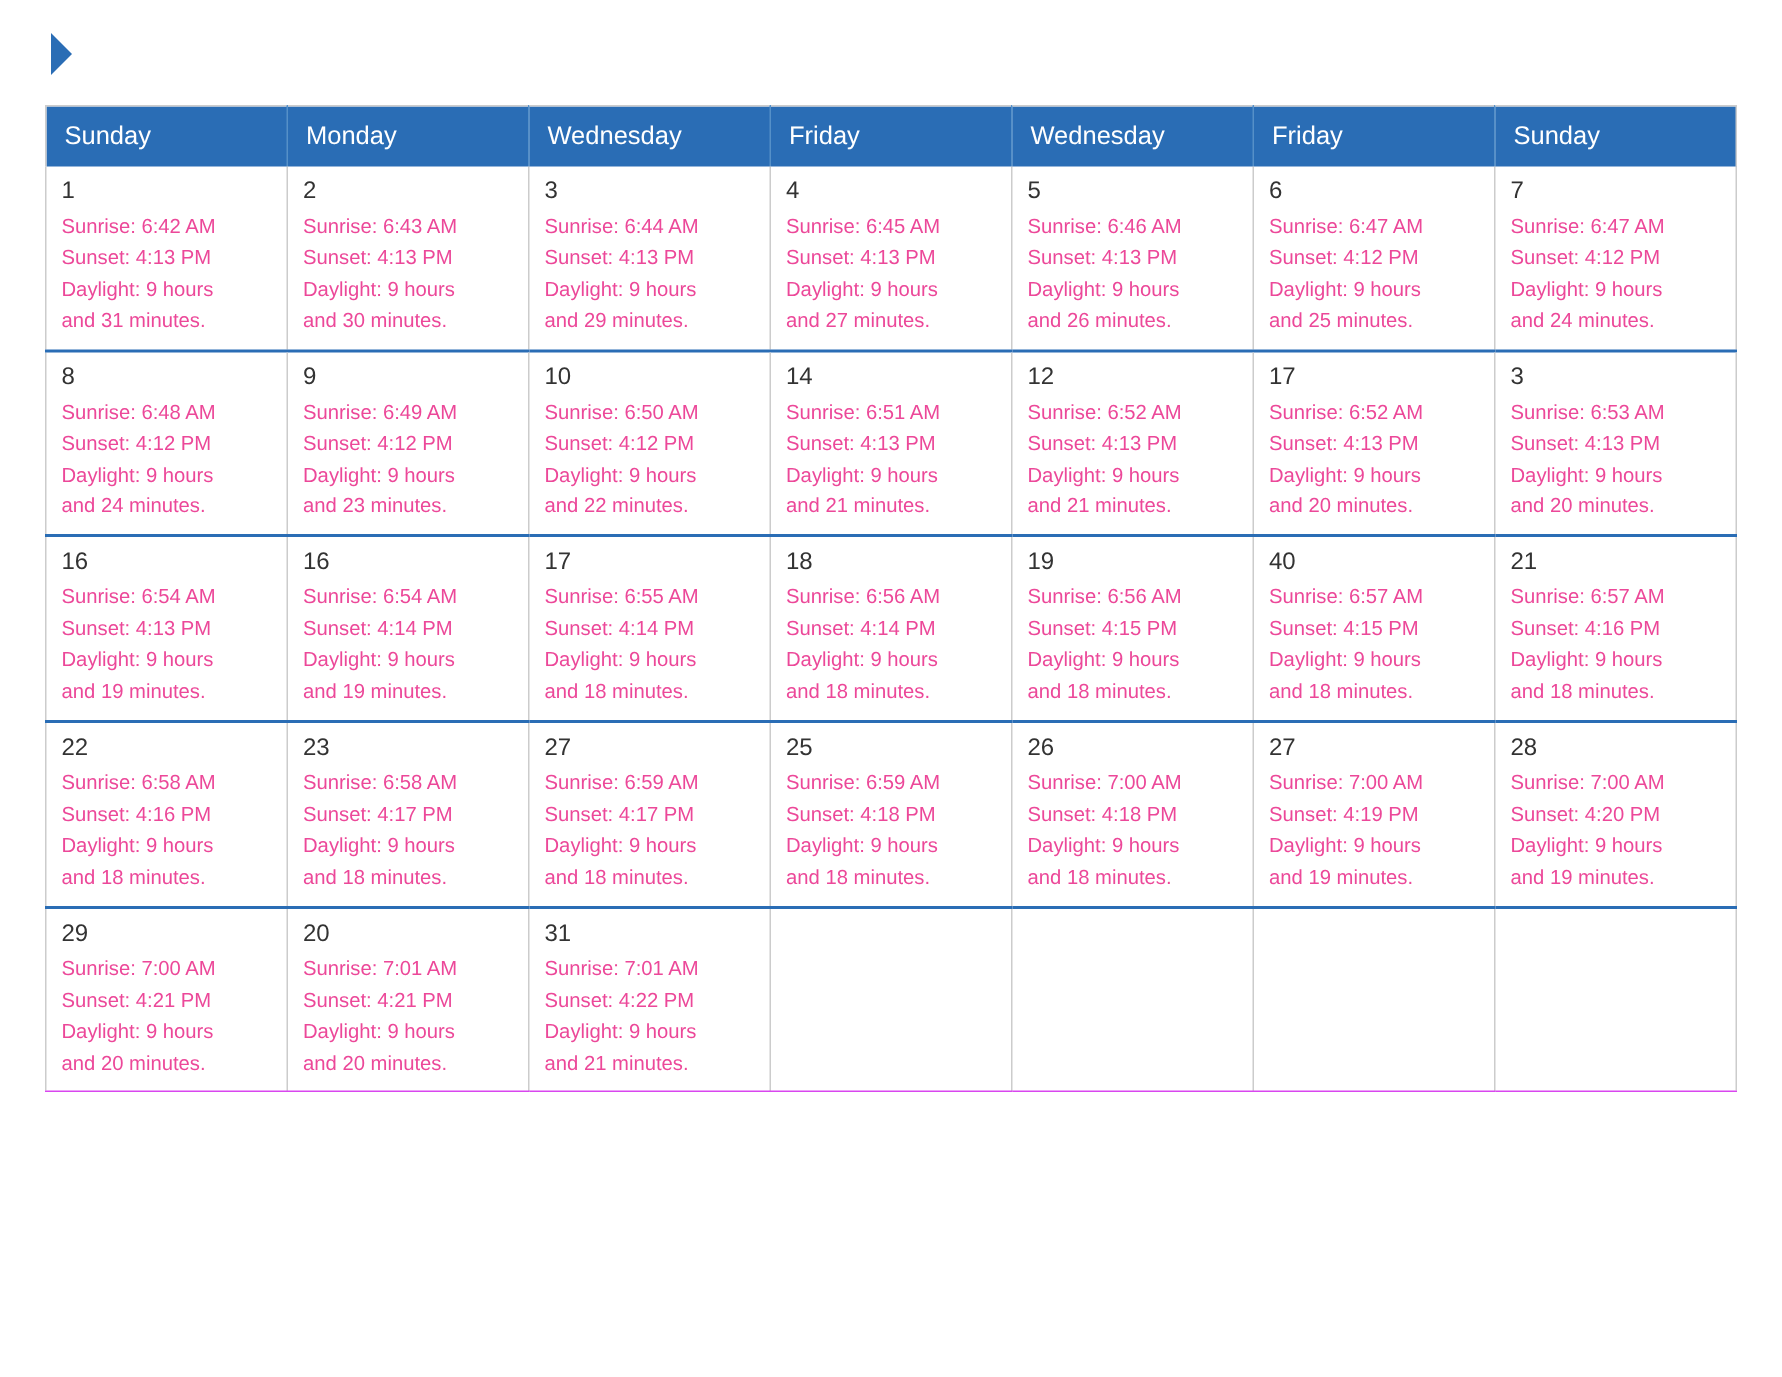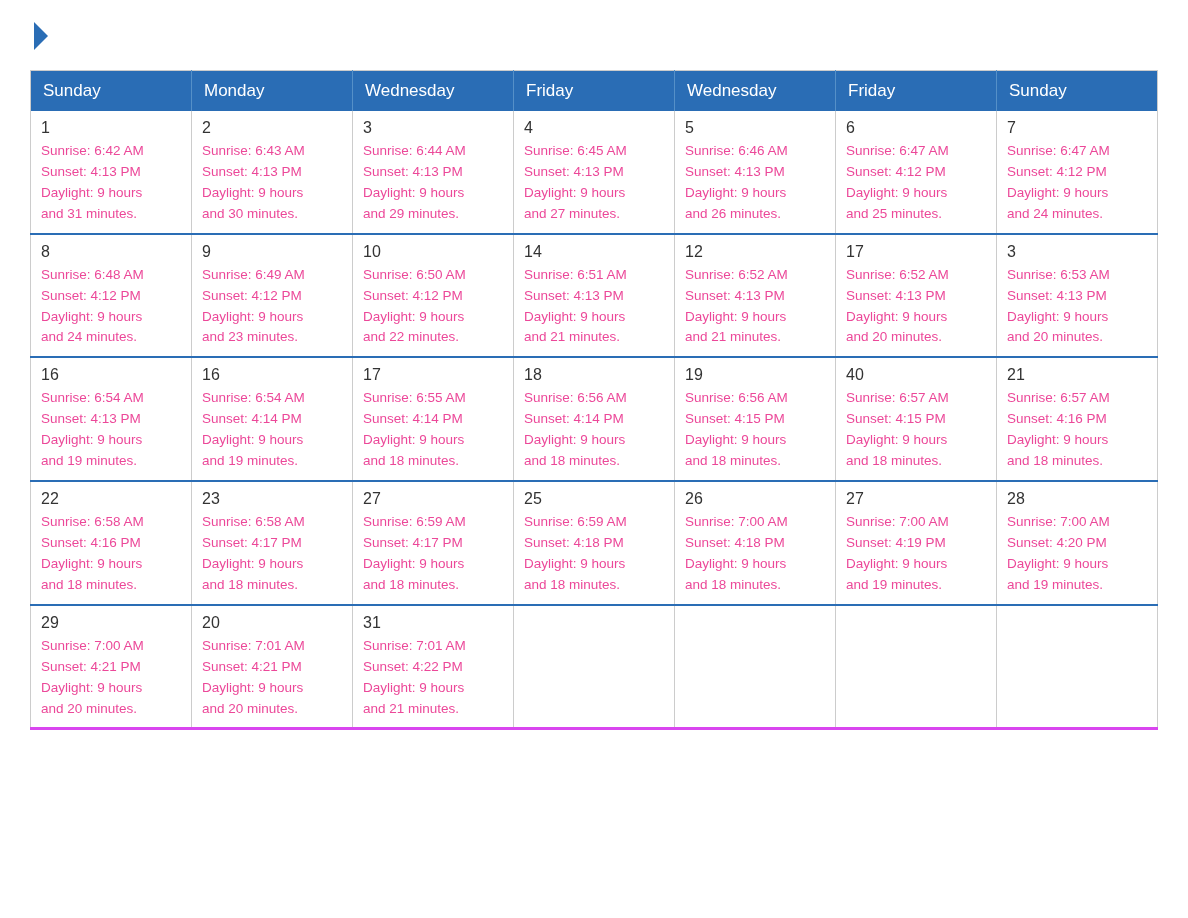--- a/index.html
+++ b/index.html
@@ -82,21 +82,21 @@
       border-bottom: 2px solid #2a6db5;
       font-size: 14px;
       color: #333;
       width: 14.28%;
       min-height: 100px;
     }
     .calendar td:last-child {
       border-right: none;
     }
     .calendar tr:last-child td {
-      border-bottom: 3px solid #d946ef;
+      border-bottom: 1px solid #d946ef;
     }
     .day-num {
       font-size: 16px;
       font-weight: normal;
       margin-bottom: 4px;
       display: block;
     }
     .day-info {
       font-size: 13.5px;
       line-height: 1.55;

